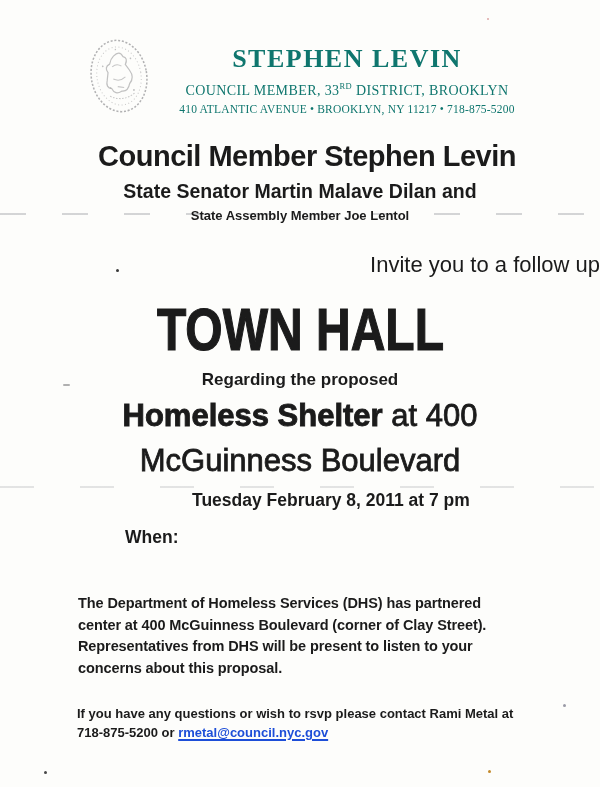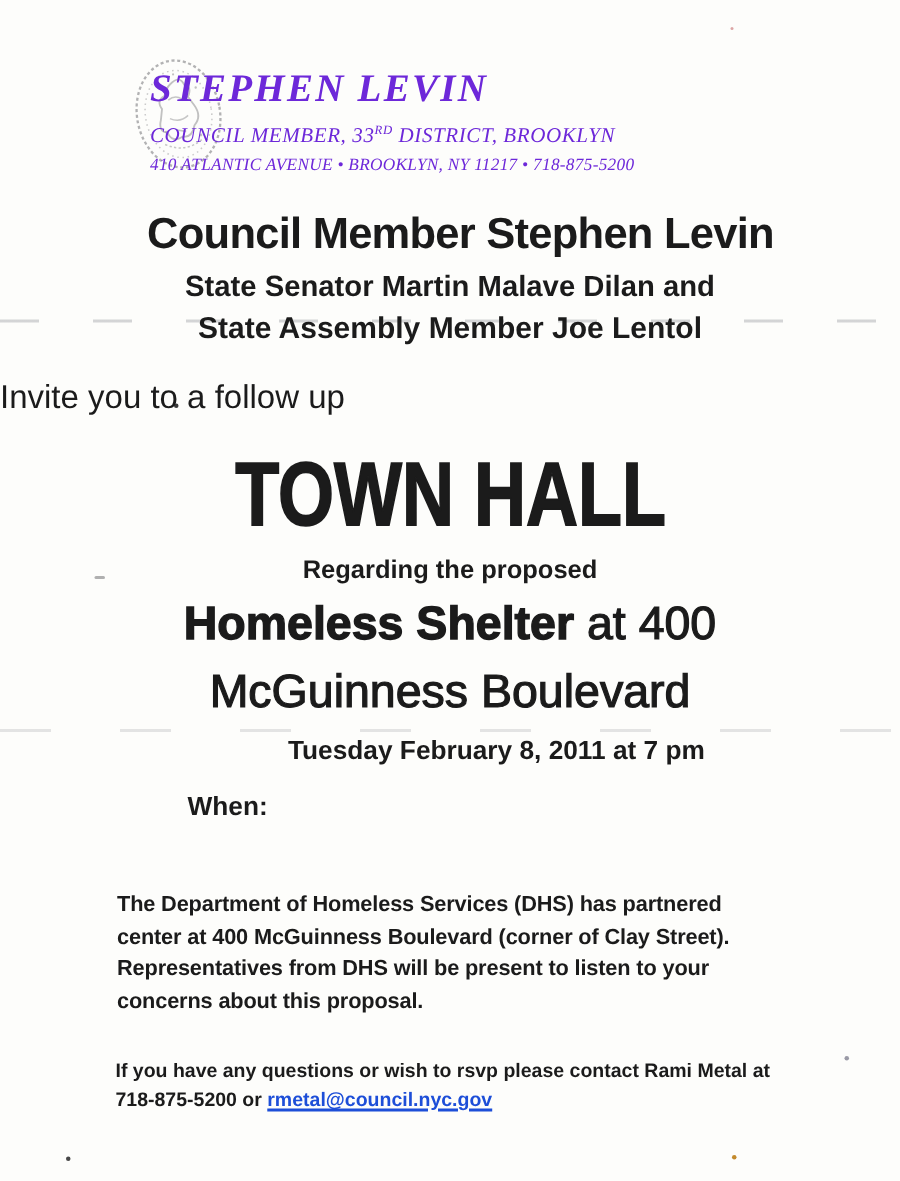--- a/index.html
+++ b/index.html
@@ -34,42 +34,42 @@
   .speck-5 { left: 563px; top: 704px; width: 3px; height: 3px; background: #9a9aa6; }
   .speck-6 { left: 487px; top: 18px;  width: 2px; height: 2px; background: #dca6a6; }
 
   
   .seal {
     position: absolute; left: 86px; top: 35px; width: 66px; height: 82px;
     filter: blur(.4px) opacity(.9);
   }
   .letterhead {
     position: absolute; left: 100px; right: 6px; top: 44px;
+    text-align: center;
     font-family: "Liberation Serif", serif;
-    color: #6d28d9;
-    font-style: italic;
+    color: #0f766e;
   }
   .lh-name { font-size: 26px; font-weight: bold; letter-spacing: 1.5px; }
   .lh-title { font-size: 14px; margin-top: 7px; letter-spacing: .4px; }
   .lh-title sup { font-size: 8.5px; }
   .lh-address { font-size: 11.5px; margin-top: 4px; letter-spacing: .2px; }
 
   
   .hosts {
     position: absolute; top: 140px; left: 0; width: 600px;
     text-align: center; font-weight: bold; z-index: 1;
   }
   .hosts-line1 { font-size: 29px; letter-spacing: -0.5px; padding-left: 14px; }
   .hosts-line2 { font-size: 19.5px; margin-top: 7px; }
-  .hosts-line3 { font-size: 20px; margin-top: 5px; }
+  .hosts-line3 { font-size: 13px; margin-top: 5px; }
 
   
   .invite {
     position: absolute; top: 252px; left: 0; width: 600px;
-    text-align: left; font-size: 22px; font-weight: normal;
+    text-align: right; font-size: 22px; font-weight: normal;
   }
 
   
   .event { position: absolute; top: 303px; left: 0; width: 600px; text-align: center; z-index: 1; }
   .event-title {
     font-size: 60px; font-weight: bold; line-height: 54px;
     display: inline-block; transform: scaleX(.8); transform-origin: center;
     -webkit-text-stroke: 1.2px #1b1b1b; letter-spacing: 0px;
   }
   .event-subtitle { font-size: 17px; font-weight: bold; margin-top: 13px; }

